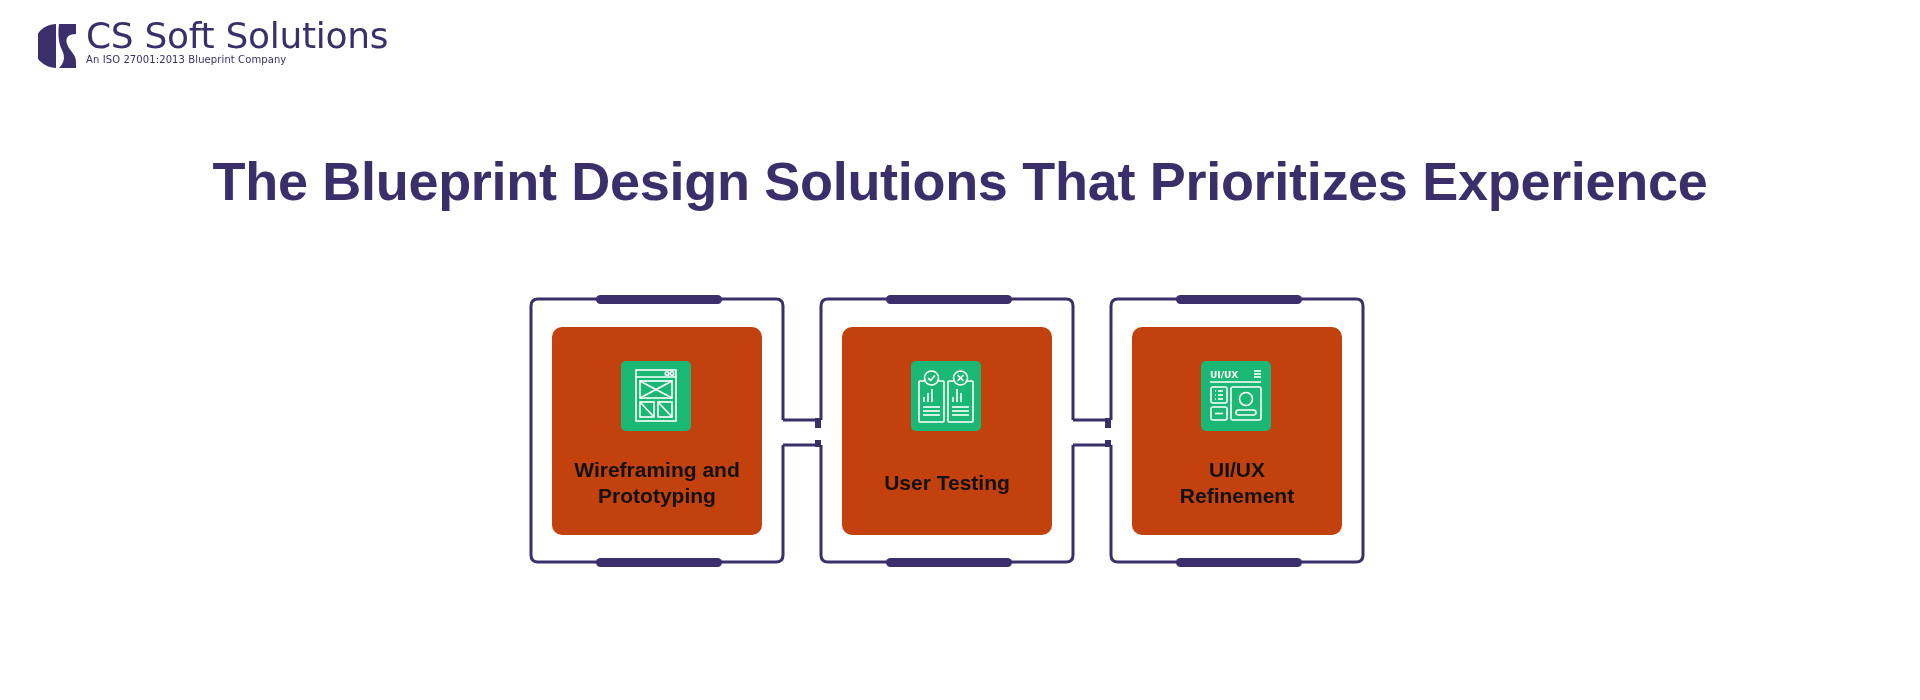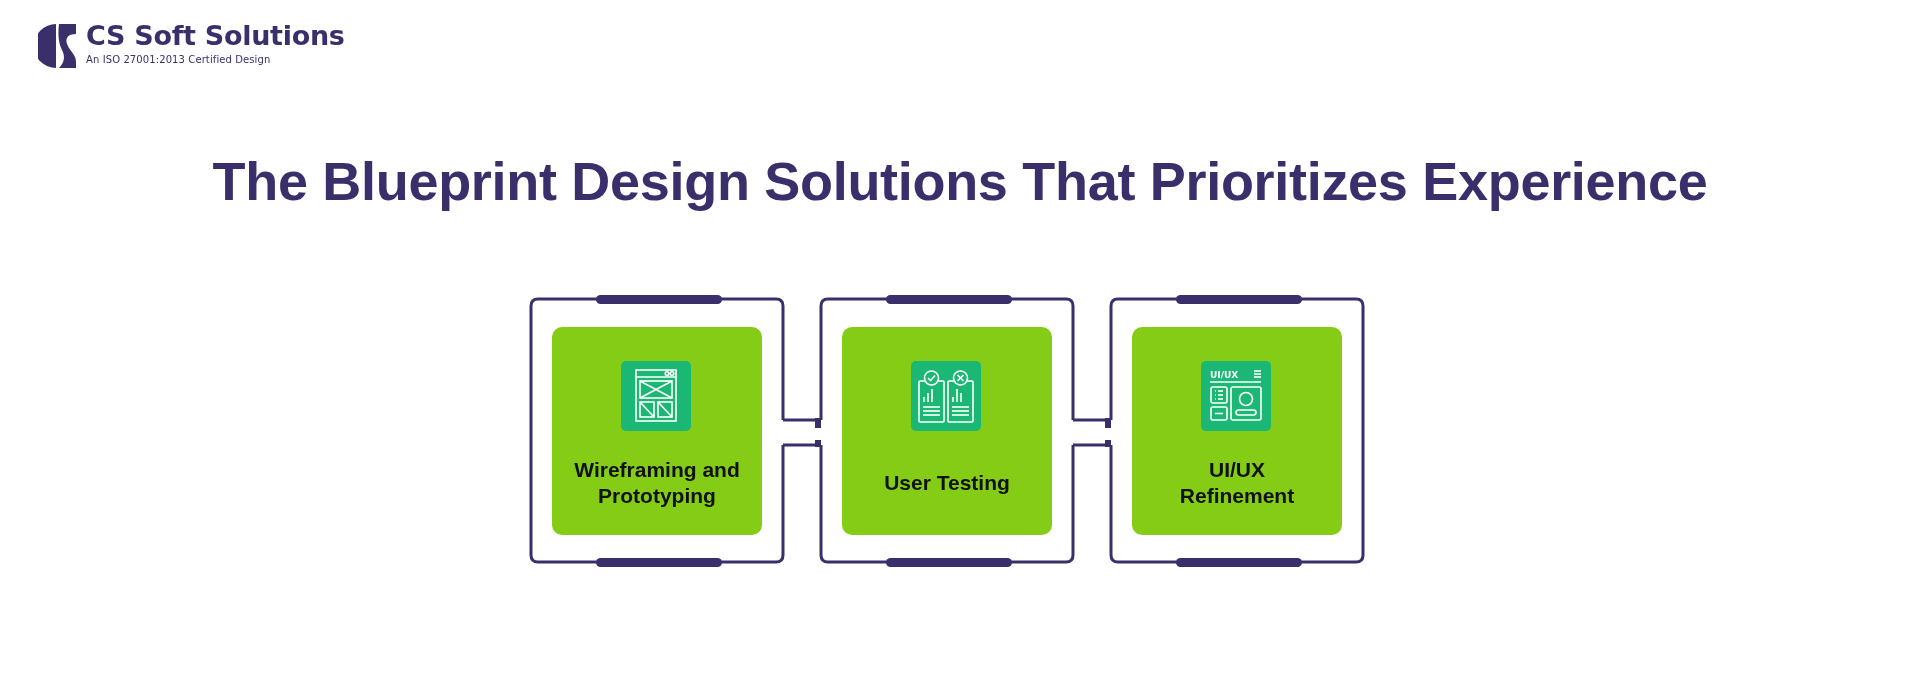--- a/index.html
+++ b/index.html
@@ -29,26 +29,25 @@
     height: 48px;
     margin-right: 8px;
   }
   .logo-text {
     display: flex;
     flex-direction: column;
     color: #3b2f6b;
   }
   .logo-name {
     font-family: "DejaVu Sans", sans-serif;
-    font-size: 27px;
+    font-size: 36px;
     line-height: 30px;
     letter-spacing: -0.3px;
     color: #3b2f6b;
     margin-top: -4px;
-    font-weight: bold;
   }
   .logo-tagline {
     font-family: "DejaVu Sans", sans-serif;
     font-size: 10px;
     line-height: 14px;
     color: #3b2f6b;
     margin-top: 2px;
     letter-spacing: 0.1px;
   }
 
@@ -88,21 +87,21 @@
     height: 267px;
     top: 297px;
     pointer-events: auto;
   }
   .step-panel {
     position: absolute;
     left: 23px;
     top: 30px;
     width: 210px;
     height: 208px;
-    background: #84cc16;
+    background: #c2410c;
     border-radius: 10px;
   }
   .step-icon {
     position: absolute;
     left: 69px;
     top: 34px;
     width: 70px;
     height: 70px;
     background: #1bb774;
     border-radius: 5px;
@@ -137,21 +136,21 @@
 
 <div class="logo">
   <svg class="logo-mark" viewBox="0 0 40 48">
 
     <path d="M18 2 A22 22 0 0 0 18 46 Z" fill="#3b2f6b"></path>
 
     <path d="M21 2 L38 2 L38 12 C30 12 27 16 29 22 C32 30 38 32 38 40 L38 46 L21 46 C27 40 27 34 24 28 C20 20 20 10 21 2 Z" fill="#3b2f6b"></path>
   </svg>
   <div class="logo-text">
     <span class="logo-name">CS Soft Solutions</span>
-    <span class="logo-tagline">An ISO 27001:2013 Certified Design</span>
+    <span class="logo-tagline">An ISO 27001:2013 Blueprint Company</span>
   </div>
 </div>
 
 <h1 class="page-title" style="margin:0;">The Blueprint Design Solutions That Prioritizes Experience</h1>
 
 <div class="diagram">
 
   <svg width="1920" height="700">
     <g fill="none" stroke="#3b2f6b" stroke-width="3" stroke-linejoin="round" stroke-linecap="butt">
 

